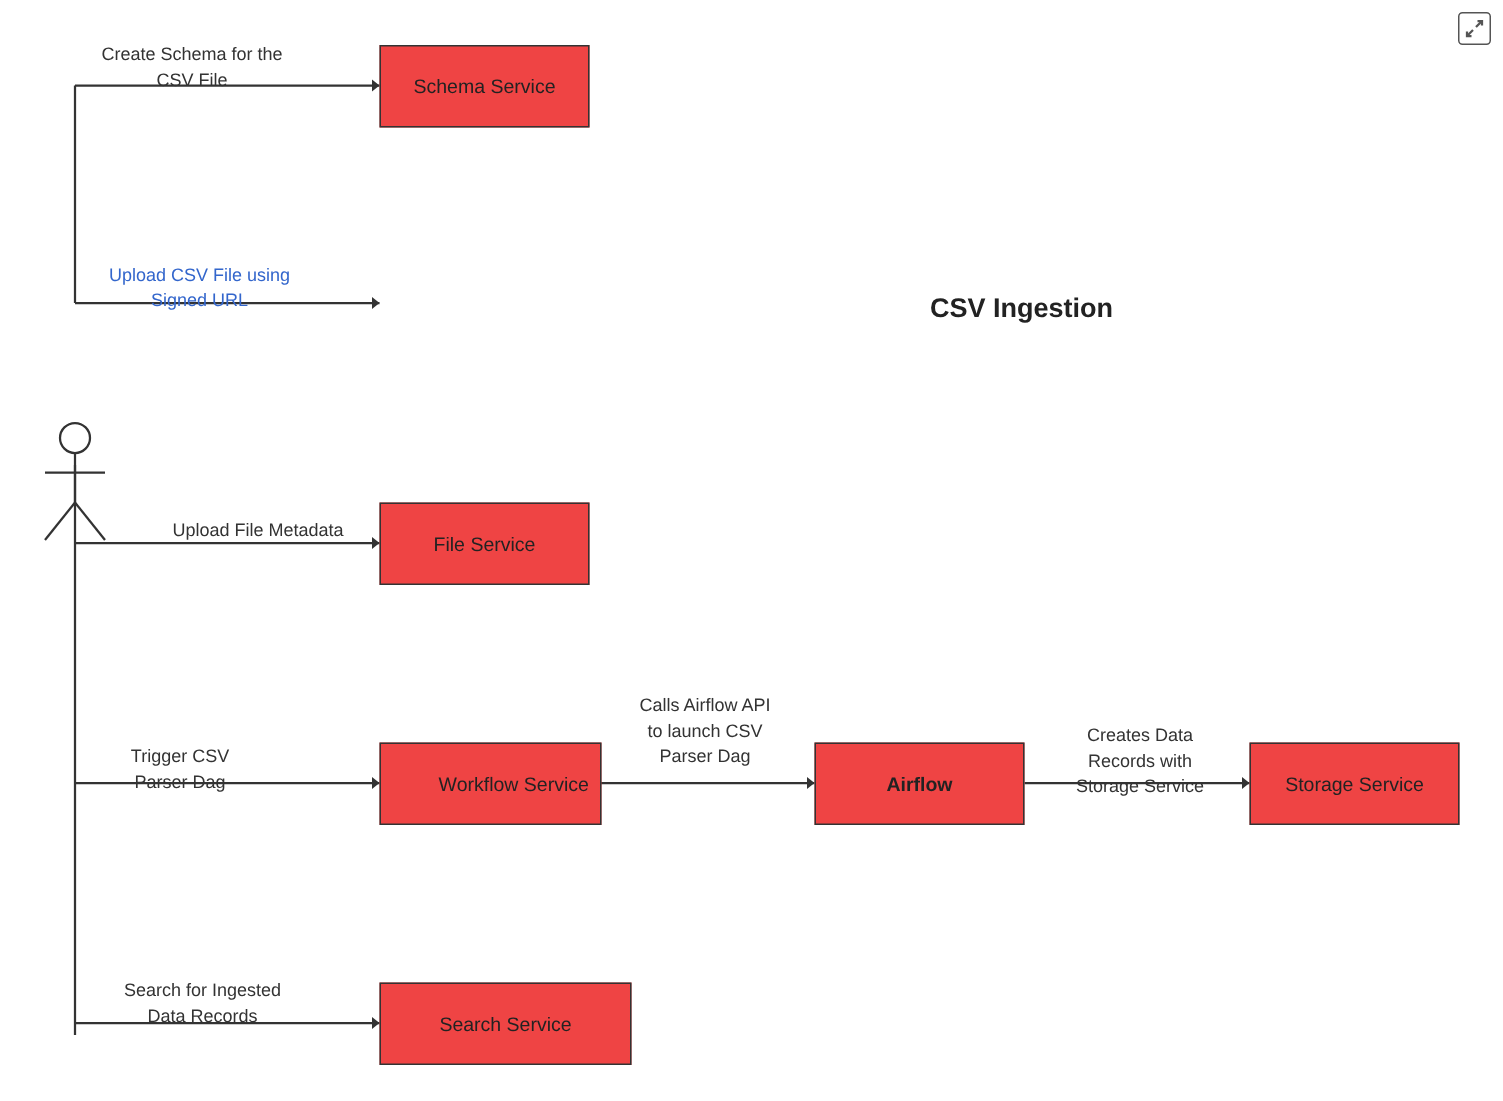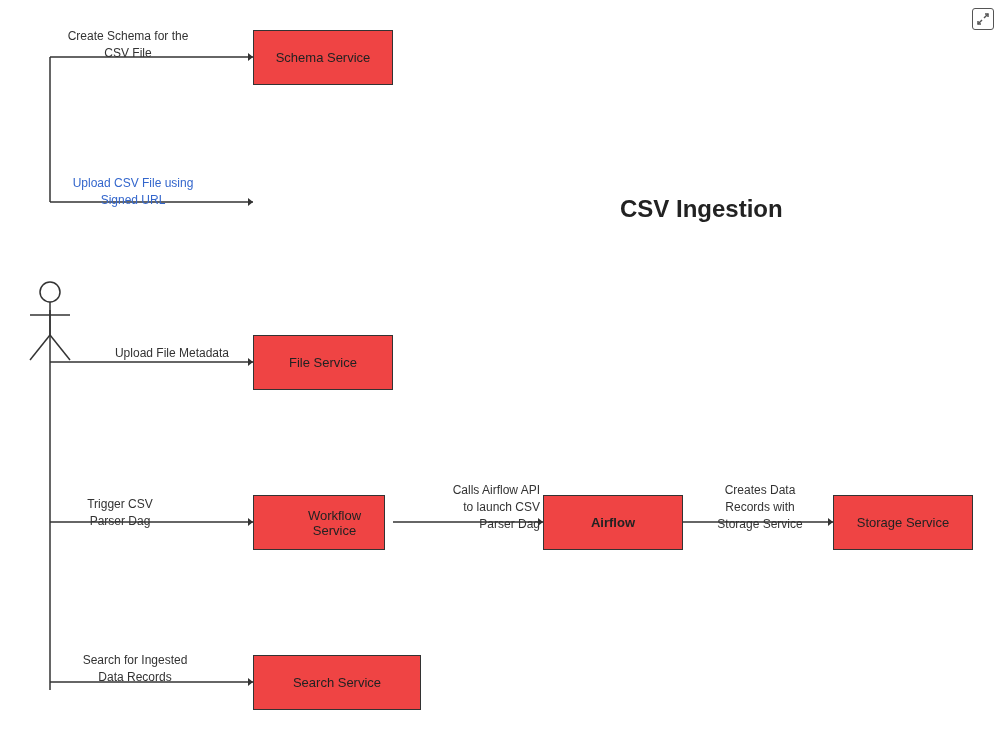--- a/index.html
+++ b/index.html
@@ -29,21 +29,21 @@
       justify-content: center;
       text-align: center;
       font-size: 13px;
       color: #222;
     }
 
     
     .diagram-title {
       position: absolute;
       font-weight: bold;
-      font-size: 24px;
+      font-size: 18px;
       color: #222;
     }
 
     
     .label {
       position: absolute;
       font-size: 12px;
       color: #333;
       text-align: center;
       line-height: 1.4;
@@ -141,21 +141,21 @@
 
   <div class="service-box" style="left:253px; top:30px; width:140px; height:55px;">
     <span>Schema Service</span>
   </div>
 
 
   <div class="service-box" style="left:253px; top:335px; width:140px; height:55px;">
     <span>File Service</span>
   </div>
 
-  <div class="service-box" style="left:253px; top:495px; width:132px; height:55px;padding-left:31px;">
+  <div class="service-box" style="left:253px; top:495px; width:148px; height:55px;padding-left:31px;">
     <span>Workflow Service</span>
   </div>
 
   <div class="service-box" style="left:543px; top:495px; width:140px; height:55px;font-weight:bold;">
     <span>Airflow</span>
   </div>
 
   <div class="service-box" style="left:833px; top:495px; width:140px; height:55px;">
     <span>Storage Service</span>
   </div>
@@ -174,21 +174,21 @@
   </div>
 
   <div class="label" style="left:97px; top:345px; width:150px;">
     <span>Upload File Metadata</span>
   </div>
 
   <div class="label" style="left:65px; top:496px; width:110px;">
     Trigger CSV<br>Parser Dag
   </div>
 
-  <div class="label" style="left:400px; top:482px; width:140px; line-height:1.4;text-align:right;">
+  <div class="label" style="left:400px; top:462px; width:140px; line-height:1.4;">
     Calls Airflow API<br>to launch CSV<br>Parser Dag
   </div>
 
   <div class="label" style="left:690px; top:482px; width:140px; line-height:1.4;">
     Creates Data<br>Records with<br>Storage Service
   </div>
 
   <div class="label" style="left:65px; top:652px; width:140px;">
     Search for Ingested<br>Data Records
   </div>

